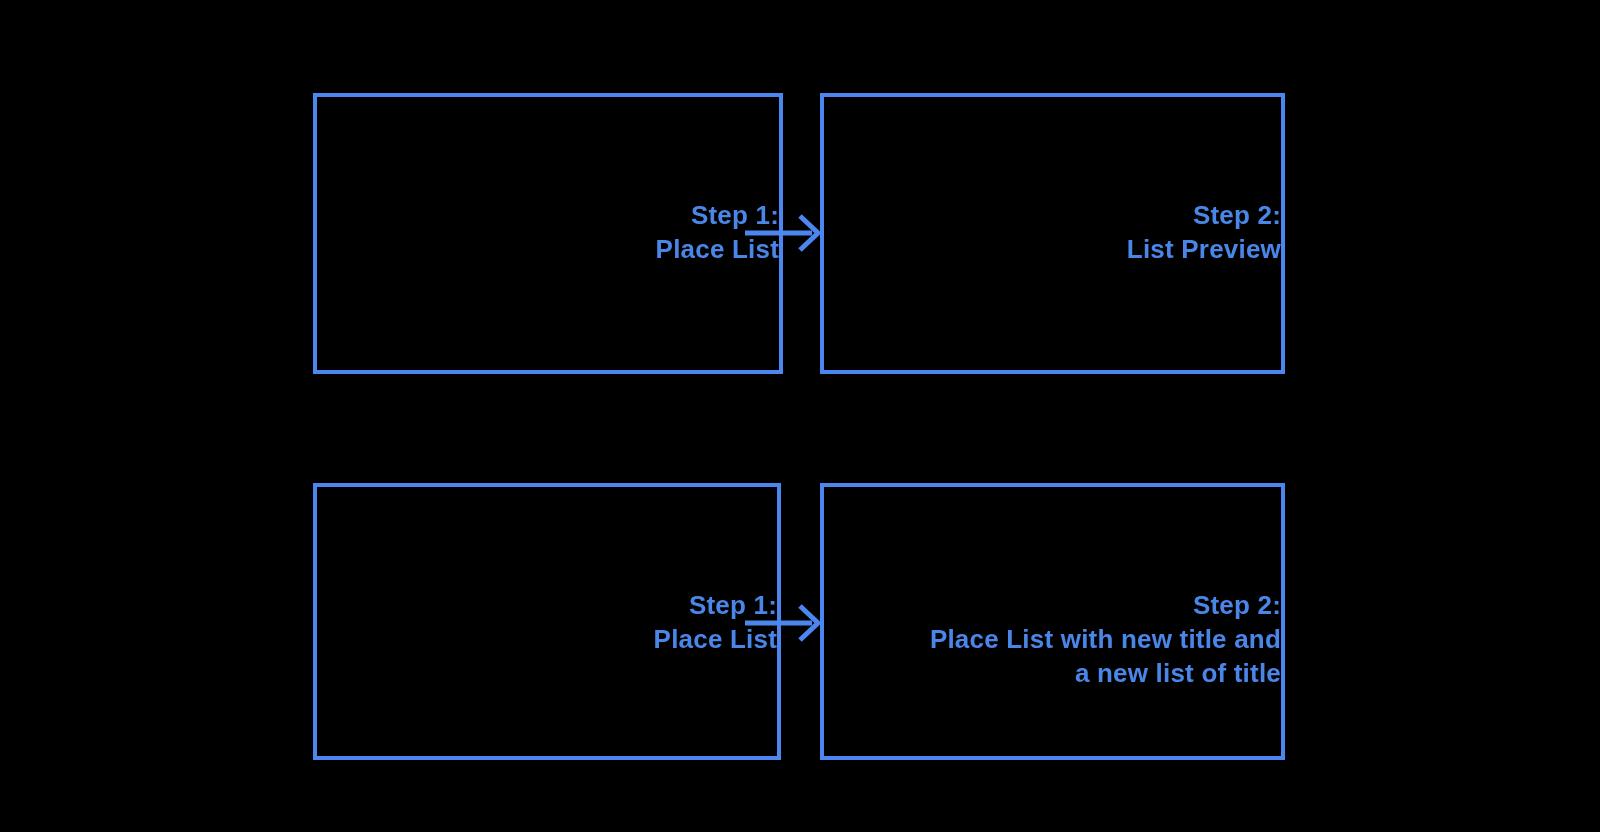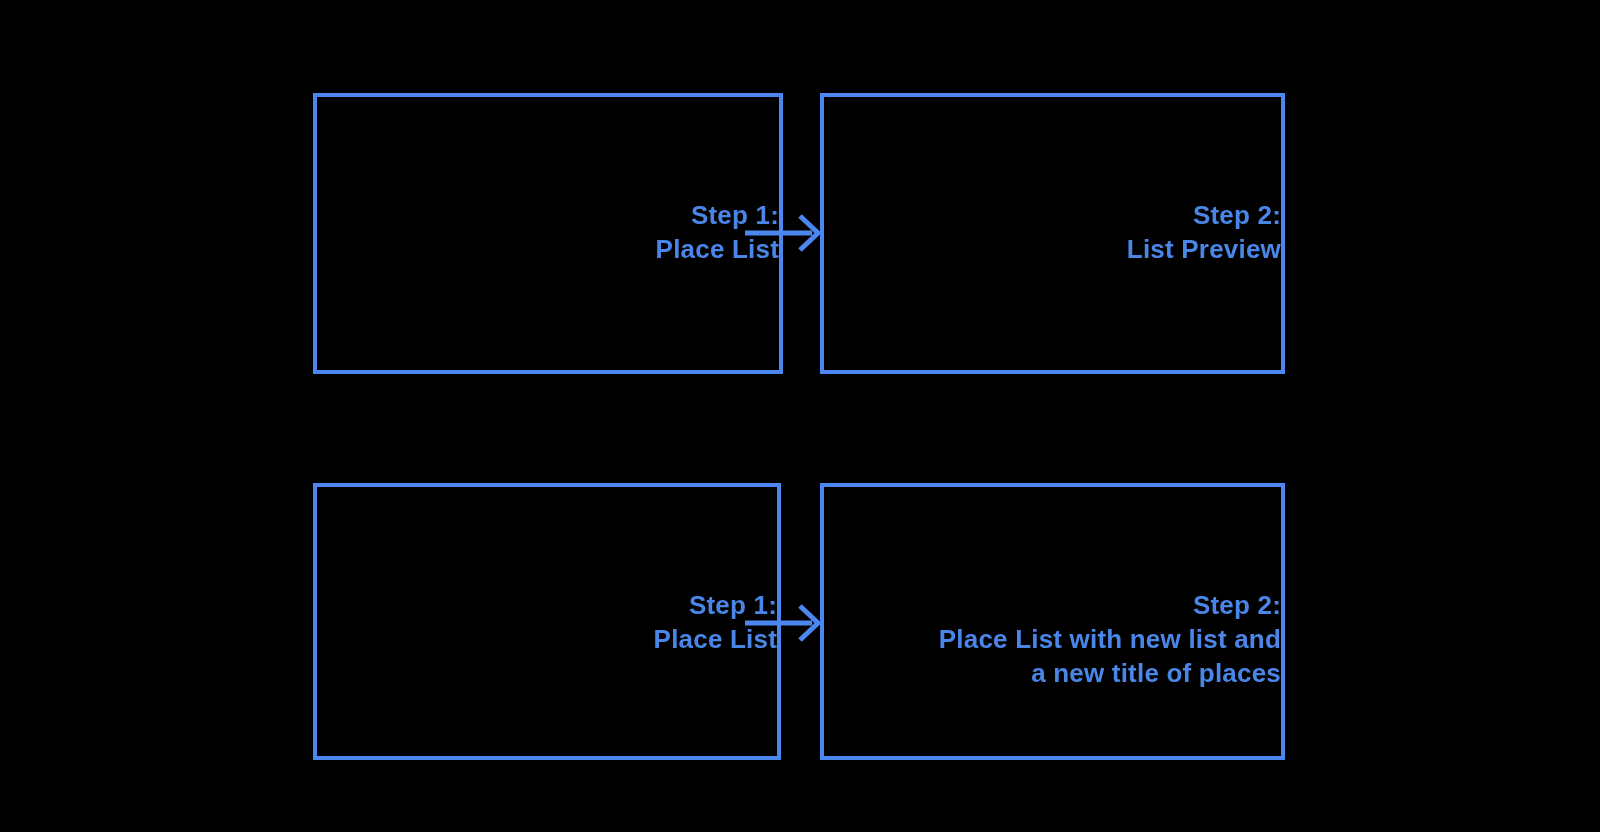--- a/index.html
+++ b/index.html
@@ -90,18 +90,18 @@
   <div class="arrow arrow-b">
     <svg viewBox="0 0 85 46" aria-hidden="true">
       <line x1="5" y1="23" x2="72" y2="23"></line>
       <polyline points="60,6 78,23 60,40"></polyline>
     </svg>
   </div>
 
   <div class="flow-box box-step2-b">
     <div class="box-label">
       <div>Step 2:</div>
-      <div>Place List with new list and</div>
-      <div>a new title of places</div>
+      <div>Place List with new title and</div>
+      <div>a new list of title</div>
     </div>
   </div>
 
 </div>
 
 </body></html>

